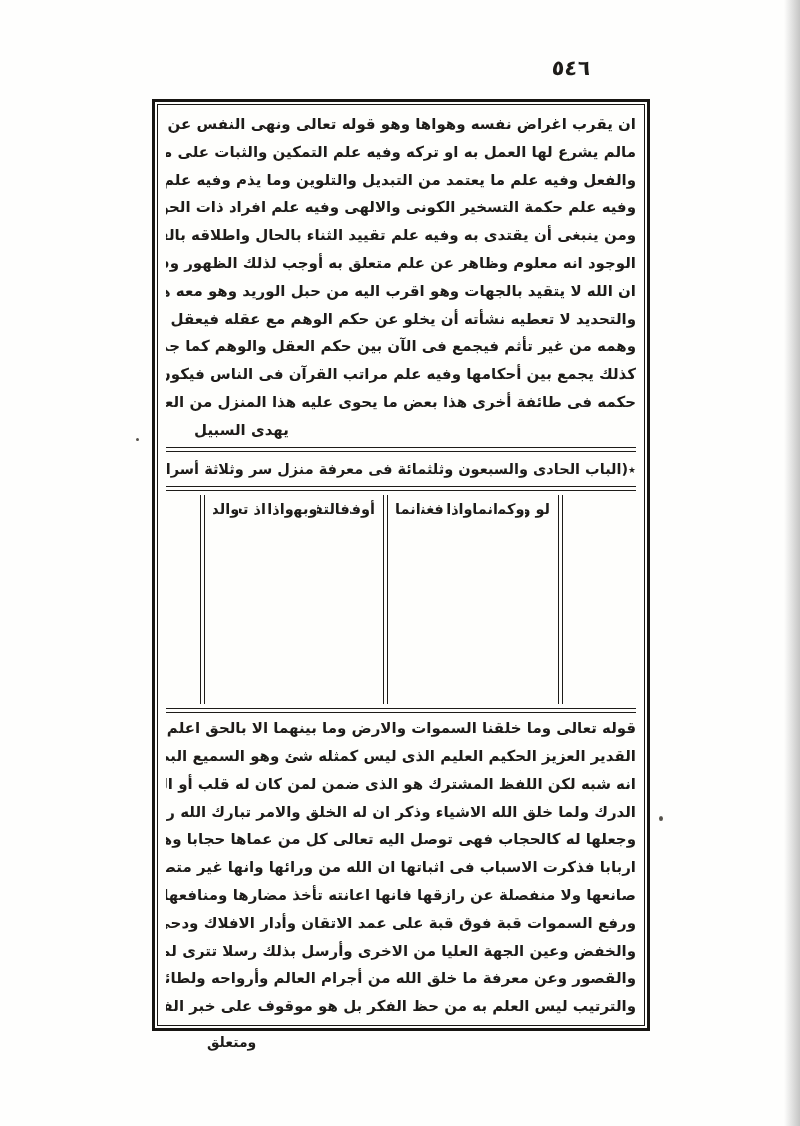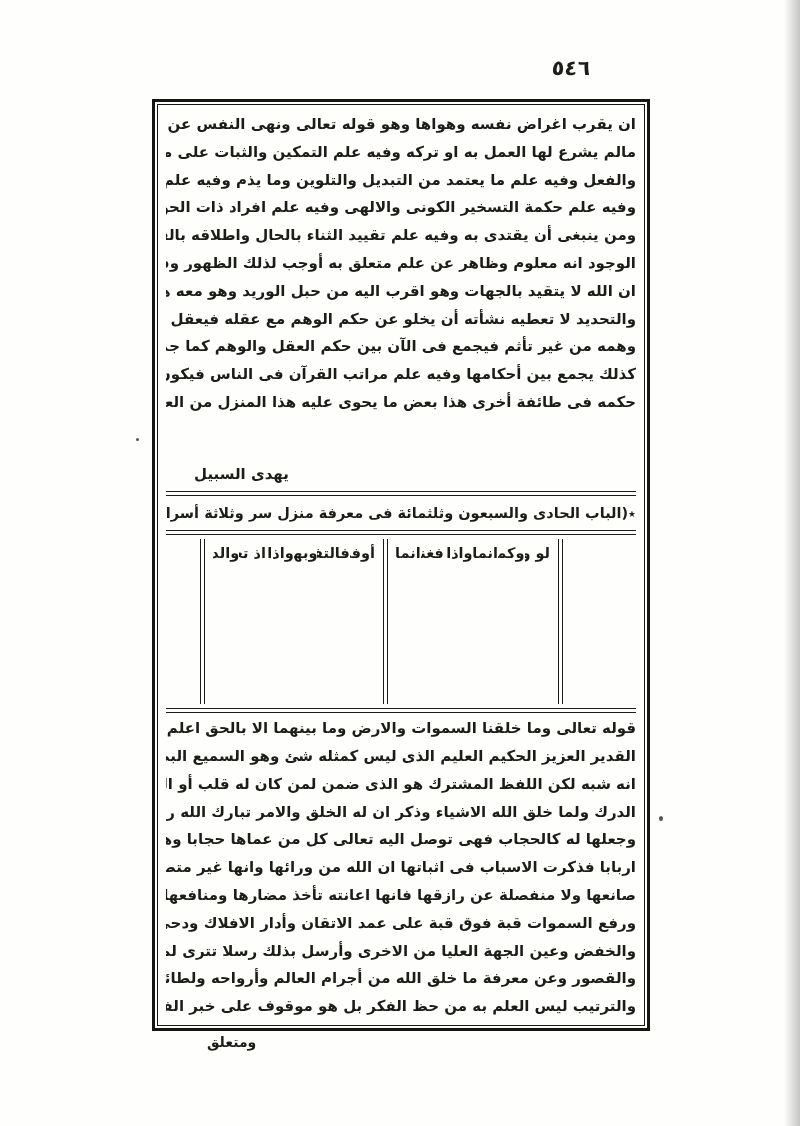--- a/index.html
+++ b/index.html
@@ -30,21 +30,21 @@
     direction:rtl;
   }
   .prose{width:100%;}
   .prose-line{
     white-space:nowrap;overflow:hidden;
     font-size:15px;font-weight:bold;line-height:27.8px;height:27.8px;
     text-align:justify;text-align-last:justify;
     letter-spacing:-0.2px;
   }
   .prose-line.short-end{
-    text-align-last:left;padding-left:28px;margin-top:44px;
+    text-align-last:left;padding-left:28px;
   }
   .rule-double{
     height:3px;border-top:1.6px solid #1e1c19;border-bottom:1.6px solid #1e1c19;
     margin:2px 0;
   }
   .chapter-heading{
     white-space:nowrap;overflow:hidden;
     font-size:14.5px;font-weight:bold;line-height:30px;height:30px;
     text-align:justify;text-align-last:justify;
   }

